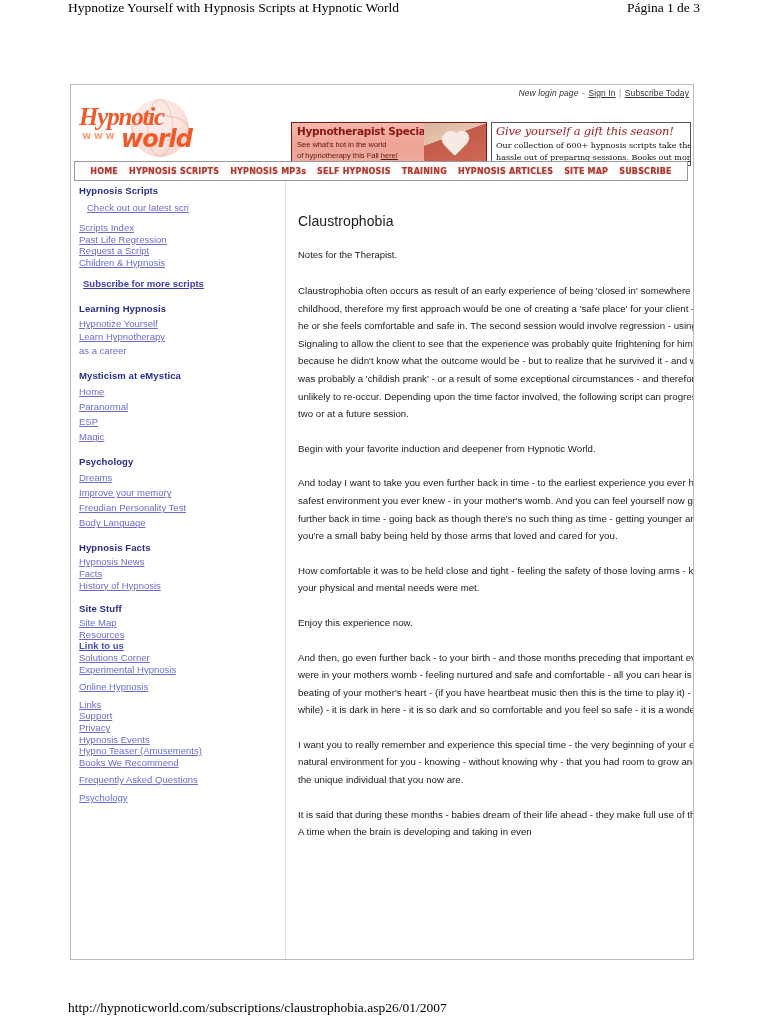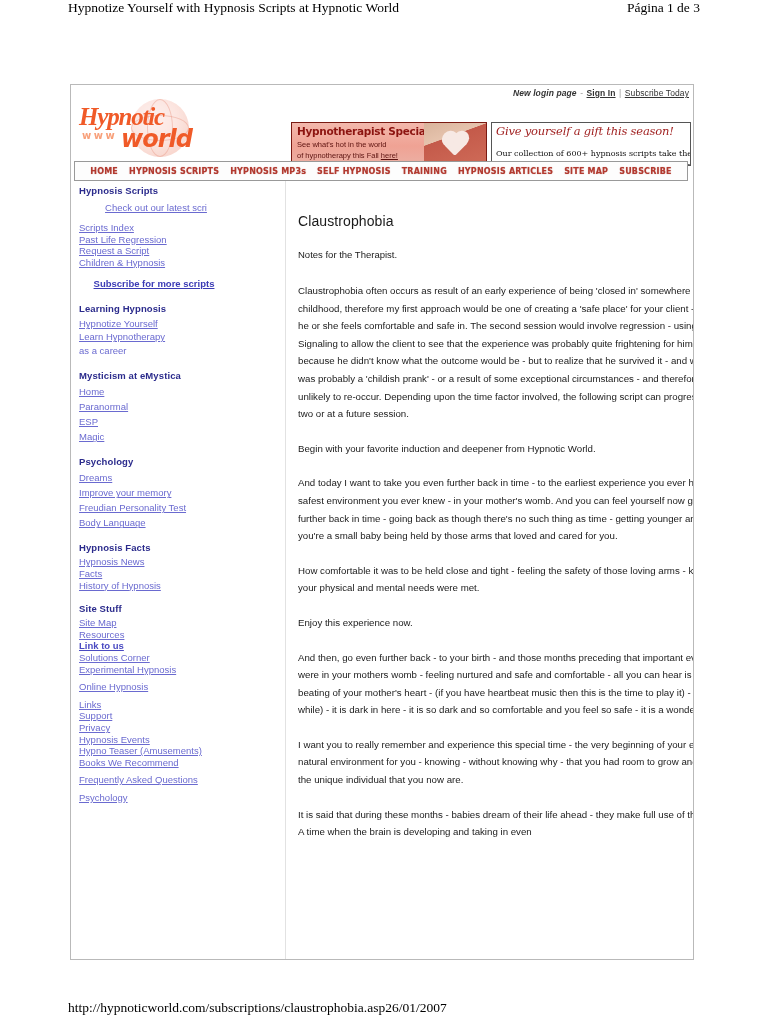--- a/index.html
+++ b/index.html
@@ -63,29 +63,29 @@
     position: absolute;
     right: 4px;
     top: 3px;
     font-size: 8.5px;
     color: #444;
     white-space: nowrap;
     letter-spacing: 0.1px;
   }
   .toplinks .newlogin {
     font-style: italic;
-    font-weight: bold;
+    font-weight: normal;
     color: #333;
   }
   .toplinks .sep { color: #999; padding: 0 1px; }
   .toplinks a {
     color: #333;
     text-decoration: underline;
   }
-  .toplinks a.signin { font-weight: bold; }
+  .toplinks a.signin { font-weight: normal; }
 
   
   .header-row {
     position: absolute;
     left: 0;
     top: 16px;
     width: 622px;
     height: 56px;
   }
 
@@ -234,21 +234,20 @@
     white-space: nowrap;
     letter-spacing: -0.2px;
   }
   .banner2 .b2l1, .banner2 .b2l2 {
     position: absolute;
     left: 4px;
     font-size: 8px;
     color: #111;
     white-space: nowrap;
     font-family: "DejaVu Serif", serif;
-    margin-top: 8px;
   }
   .banner2 .b2l1 { top: 18px; }
   .banner2 .b2l2 { top: 30px; }
   .banner2 .b2l2 u { text-decoration: underline; }
 
   
   .navbar {
     position: absolute;
     left: 3px;
     top: 76px;
@@ -304,31 +303,30 @@
     cursor: pointer;
   }
   .side-link.plain { text-decoration: none; cursor: default; }
   .side-link.bold { font-weight: bold; color: #4a4ac2; }
   .side-group { margin-bottom: 12px; }
   .side-gap { height: 6px; }
   .promo-line {
     font-size: 9.5px;
     color: #6a6ad0;
     text-decoration: underline;
-    text-align: center;
+    text-align: left;
     margin: 6px 0 9px 8px;
     white-space: nowrap;
     cursor: pointer;
   }
   .promo-sub {
     font-size: 9.5px;
     font-weight: bold;
     color: #3b3bb5;
     text-decoration: underline;
-    text-align: center;
     margin: 10px 0 14px 4px;
     white-space: nowrap;
     cursor: pointer;
   }
   .side-spaced .side-link { line-height: 15px; }
 
   
   .col-divider {
     position: absolute;
     left: 214px;

